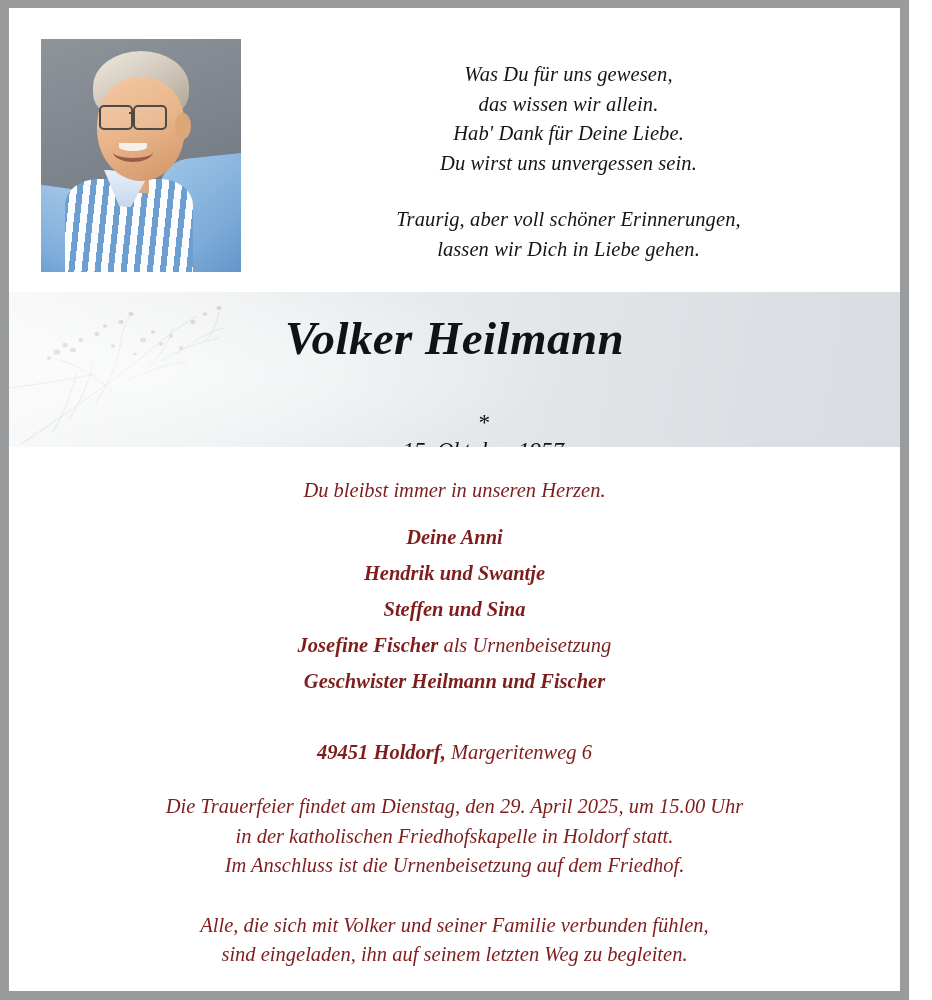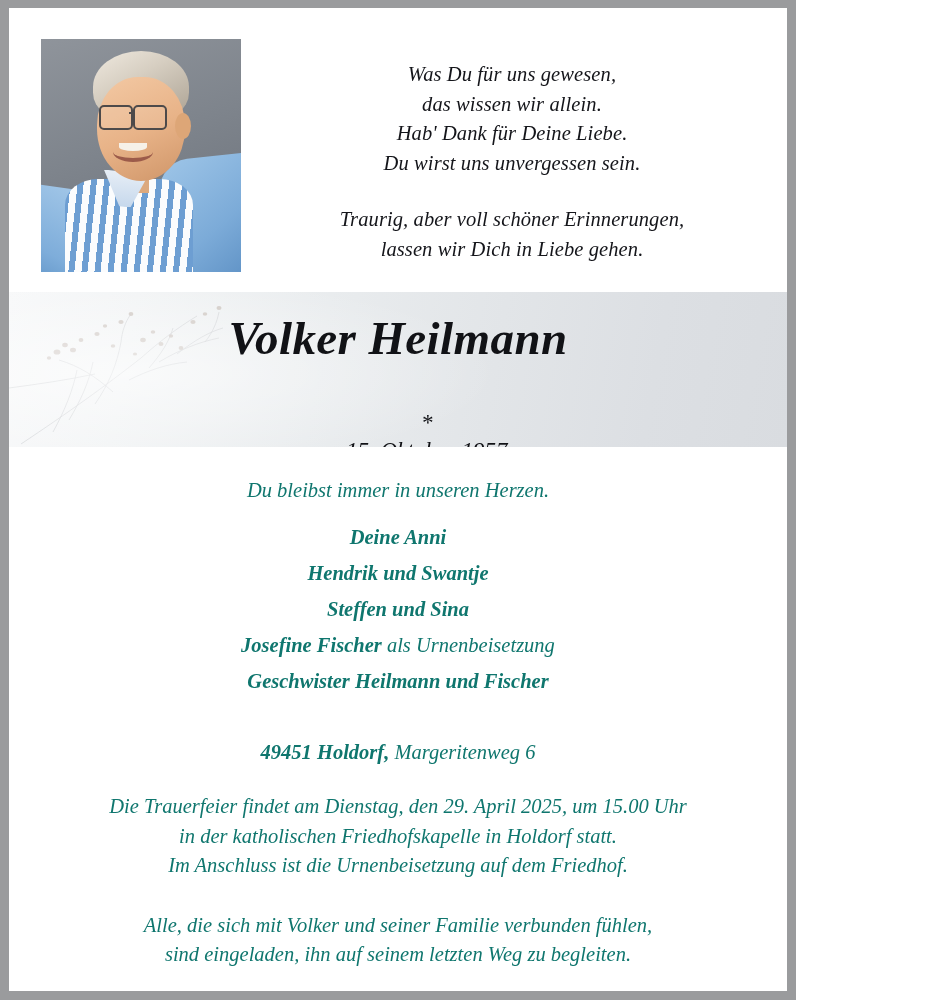--- a/index.html
+++ b/index.html
@@ -6,21 +6,21 @@
     margin: 0;
     padding: 0;
     background: #ffffff;
   }
   body {
     font-family: "Liberation Serif", "DejaVu Serif", serif;
   }
 
   .notice {
     position: relative;
-    width: 796px;
+    width: 909px;
     height: 1000px;
     box-sizing: border-box;
     background: #9a9b9d;           
     padding: 8px 9px 9px 9px;
     overflow: hidden;
   }
 
   .page {
     position: relative;
     width: 100%;
@@ -225,21 +225,21 @@
     line-height: 28px;
     white-space: pre;
   }
   .dates .gap { display: inline-block; width: 38px; }
 
   
   .lower {
     position: relative;
     padding-top: 29px;
     text-align: center;
-    color: #0f766e;
+    color: #7f1d1d;
     font-style: italic;
   }
   .memory-line {
     font-size: 20.5px;
     line-height: 29px;
     margin: 0 0 14px 0;
   }
   .mourners {
     margin: 0;
   }

